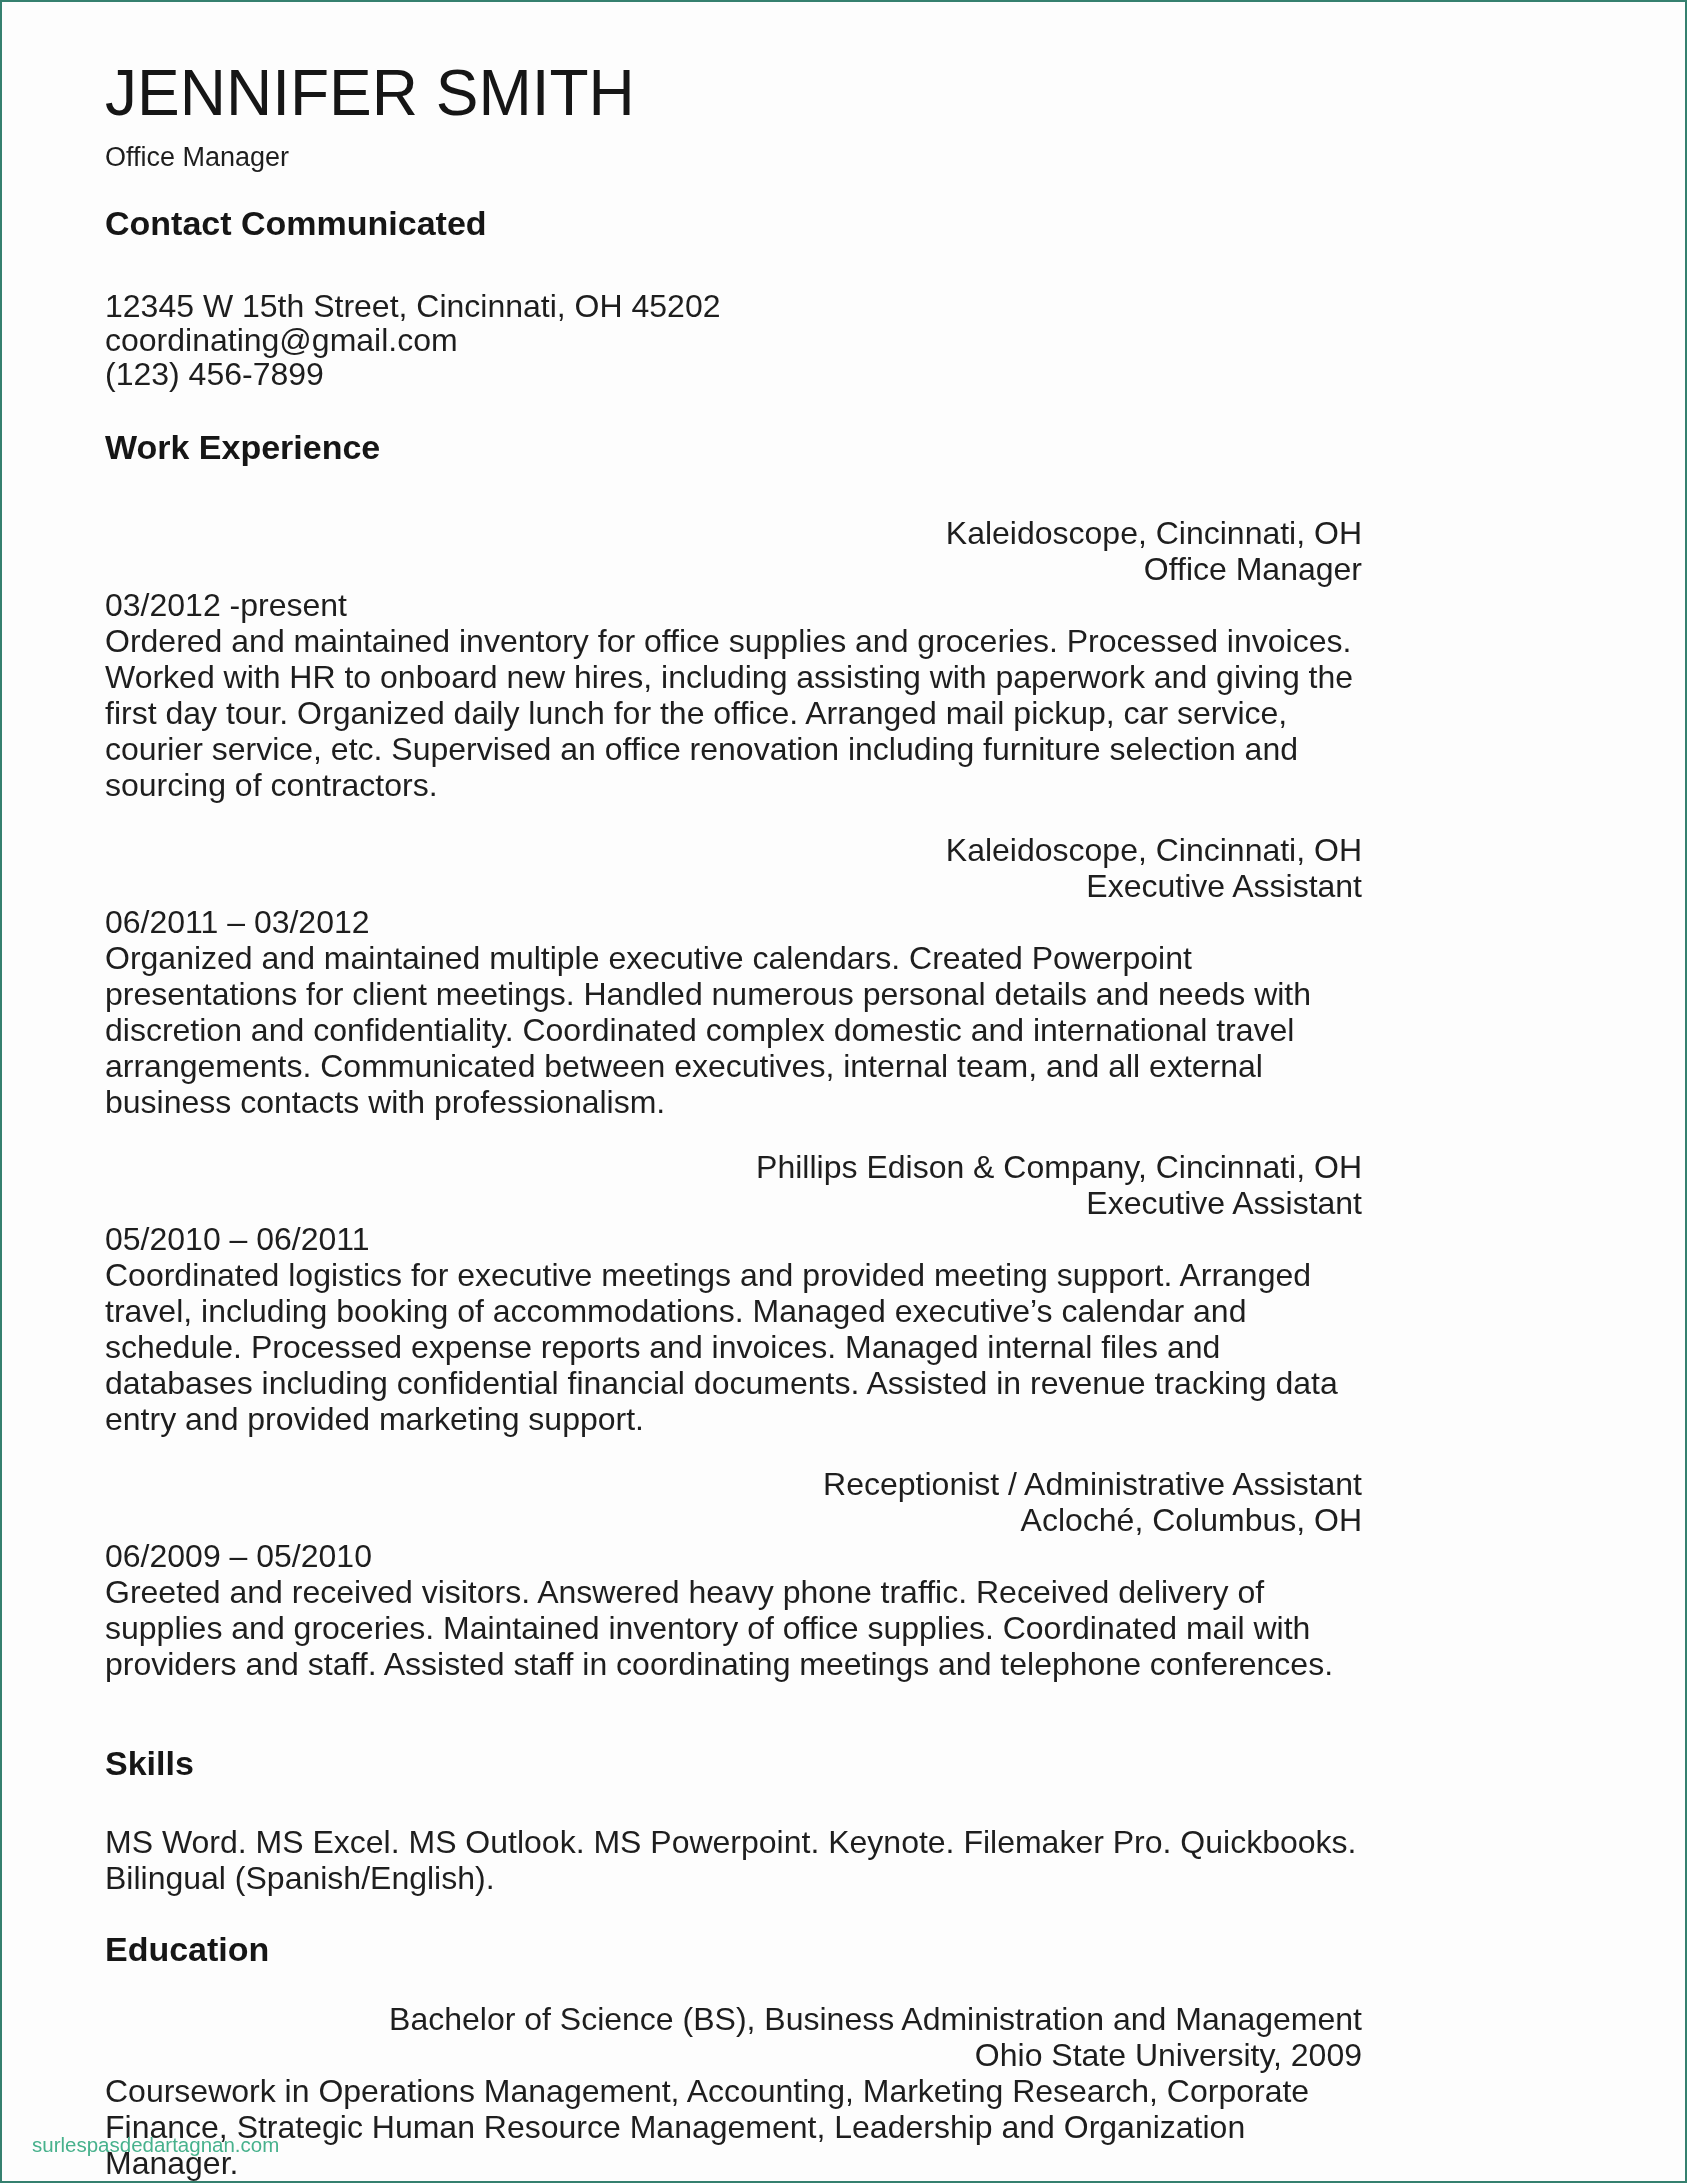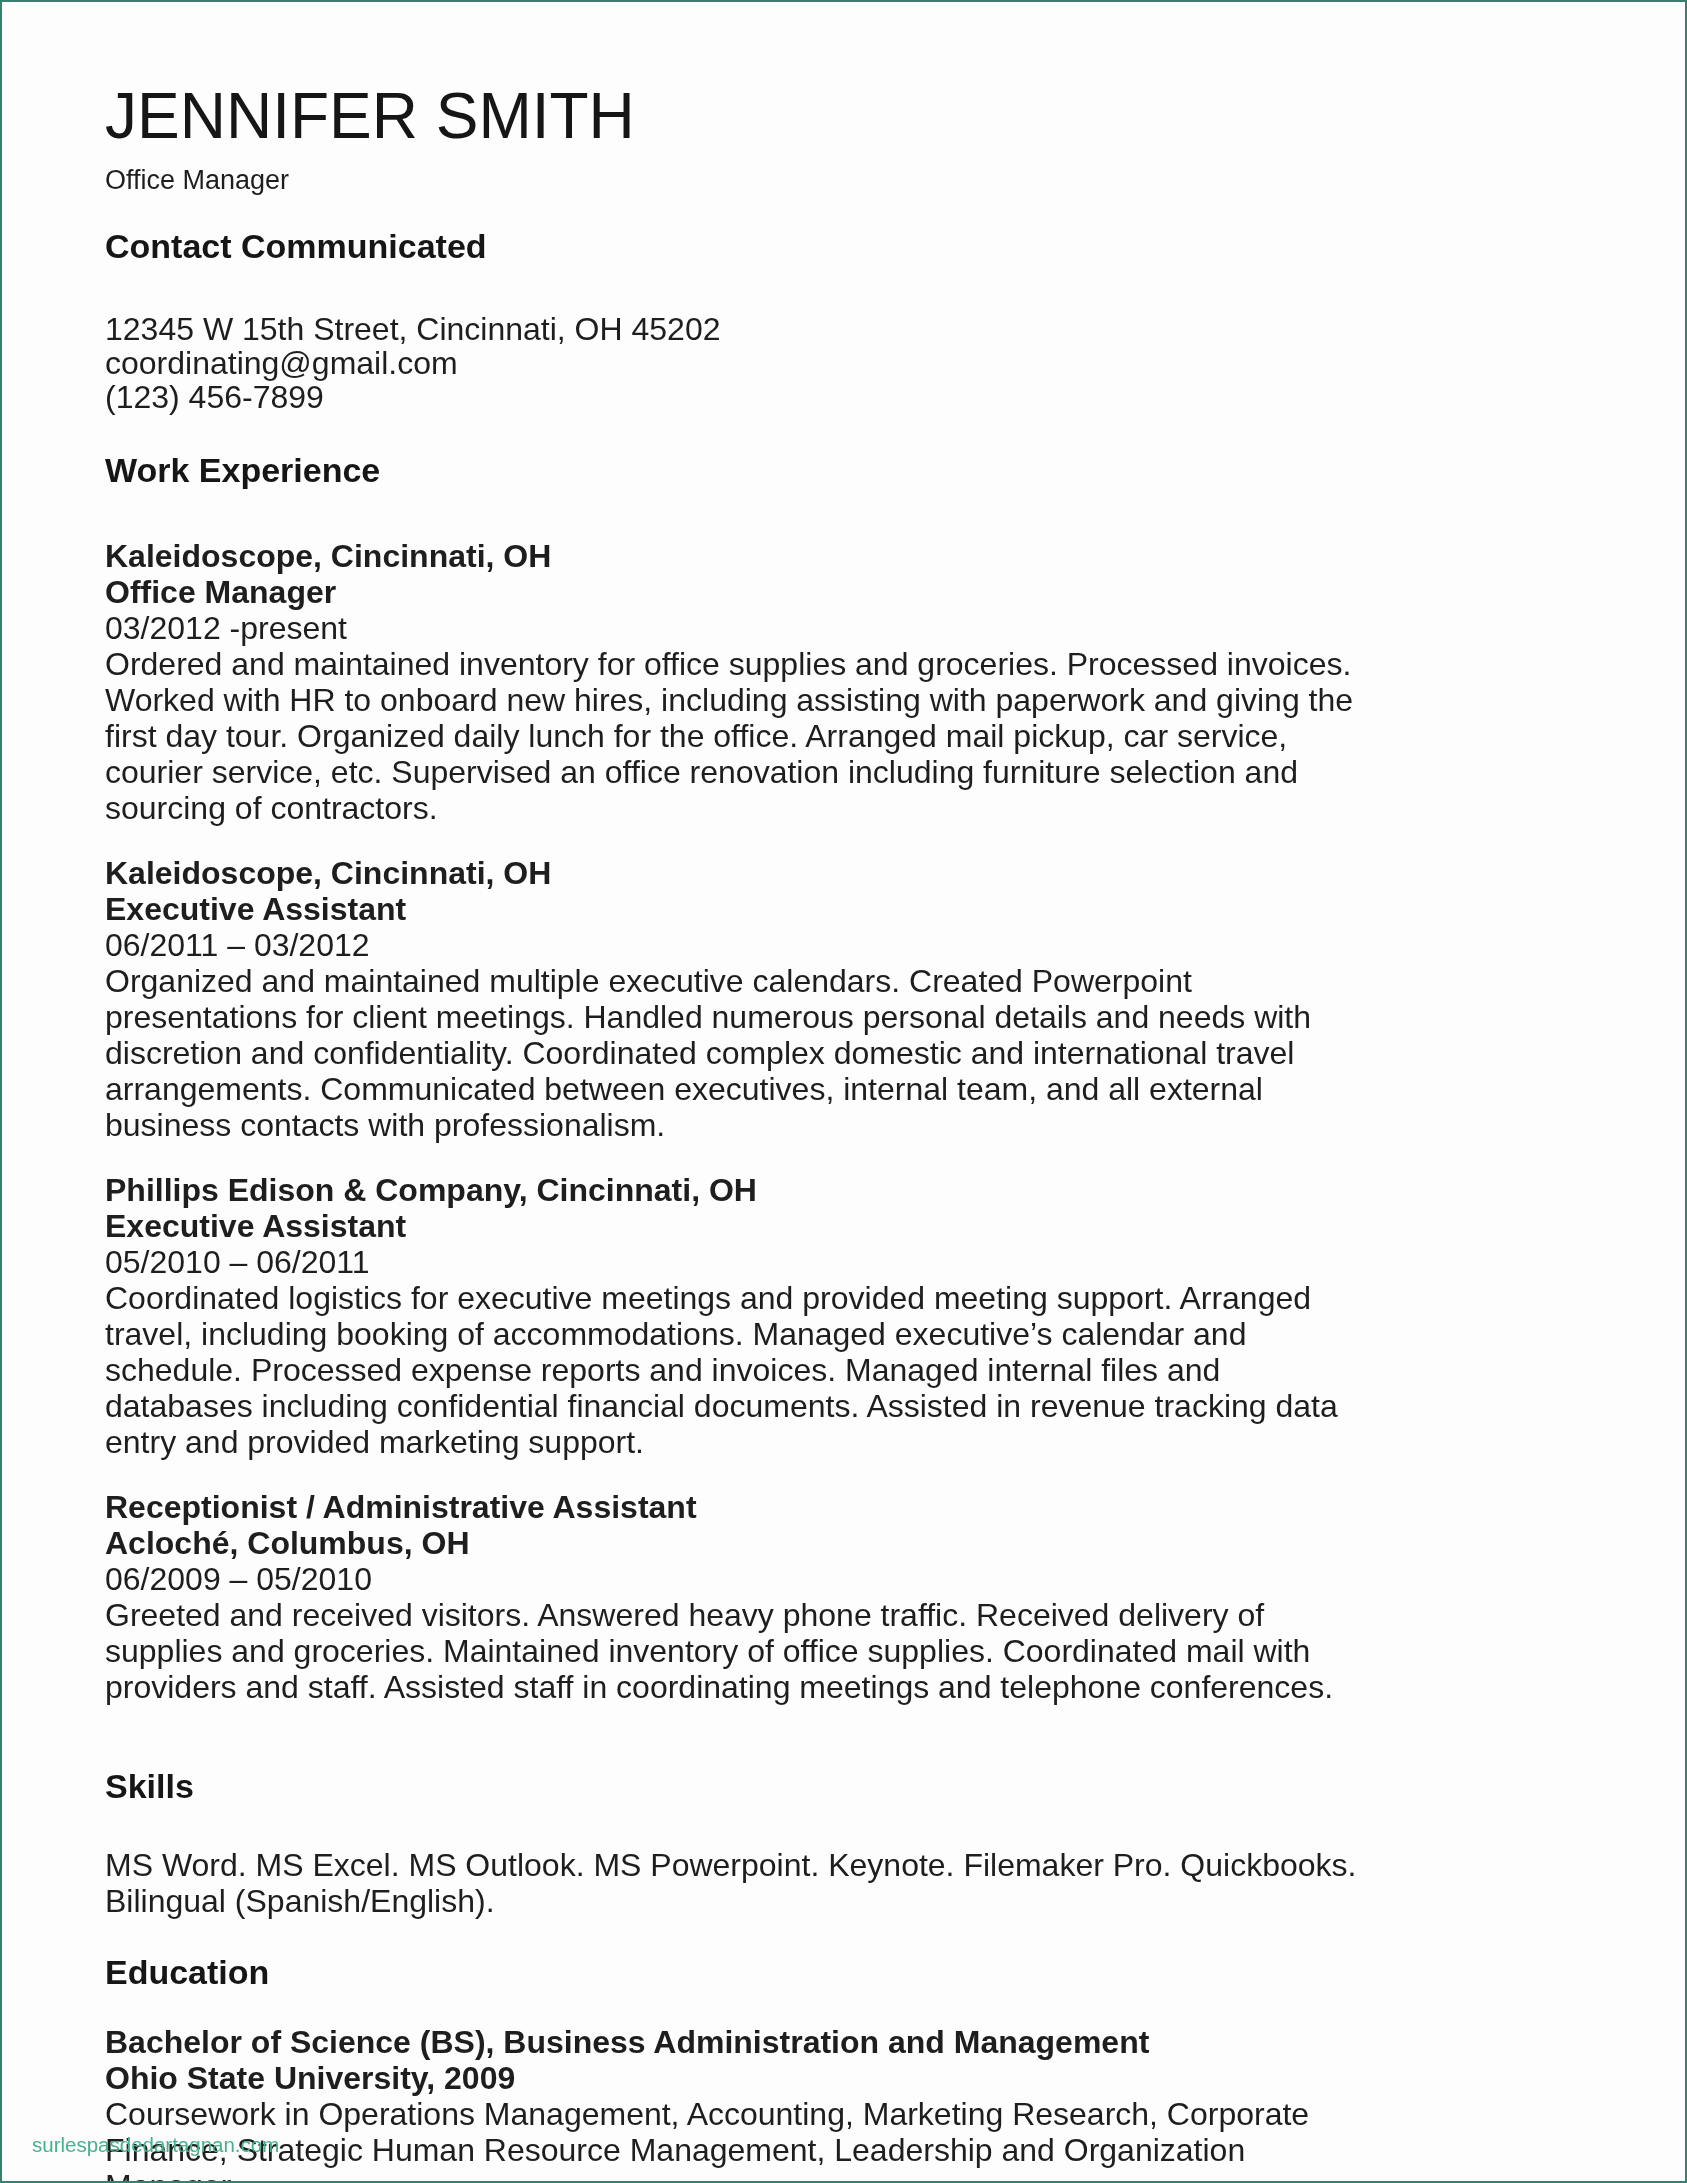--- a/index.html
+++ b/index.html
@@ -7,21 +7,21 @@
     padding: 0;
     background: #e9e9e9;
   }
   .page {
     position: relative;
     width: 1687px;
     height: 2183px;
     box-sizing: border-box;
     background: #fdfdfd;
     border: 2px solid #35806f;
-    padding: 80px 103px 0 103px;
+    padding: 57px 103px 0 103px;
     overflow: hidden;
     font-family: "Liberation Sans", "DejaVu Sans", sans-serif;
     color: #1e1e1e;
   }
   .name {
     margin: 0;
     font-size: 64px;
     font-weight: 400;
     line-height: 1.08;
     color: #161616;
@@ -50,21 +50,21 @@
   }
   .contact-block { margin-top: 46px; line-height: 34px; }
   .work-block    { margin-top: 48px; }
   .skills-text   { margin-top: 41px; }
   .edu-block     { margin-top: 32px; }
 
   .job + .job { margin-top: 29px; }
   .job div, .job p, .edu-block div, .edu-block p, .contact-block div {
     margin: 0;
   }
-  .bold { font-weight: 700; }
+  .bold { font-weight: 400; text-align: right; }
 
   .watermark {
     position: absolute;
     left: 30px;
     bottom: 24px;
     font-size: 20.5px;
     color: #47b18c;
   }
 </style>
 </head>

